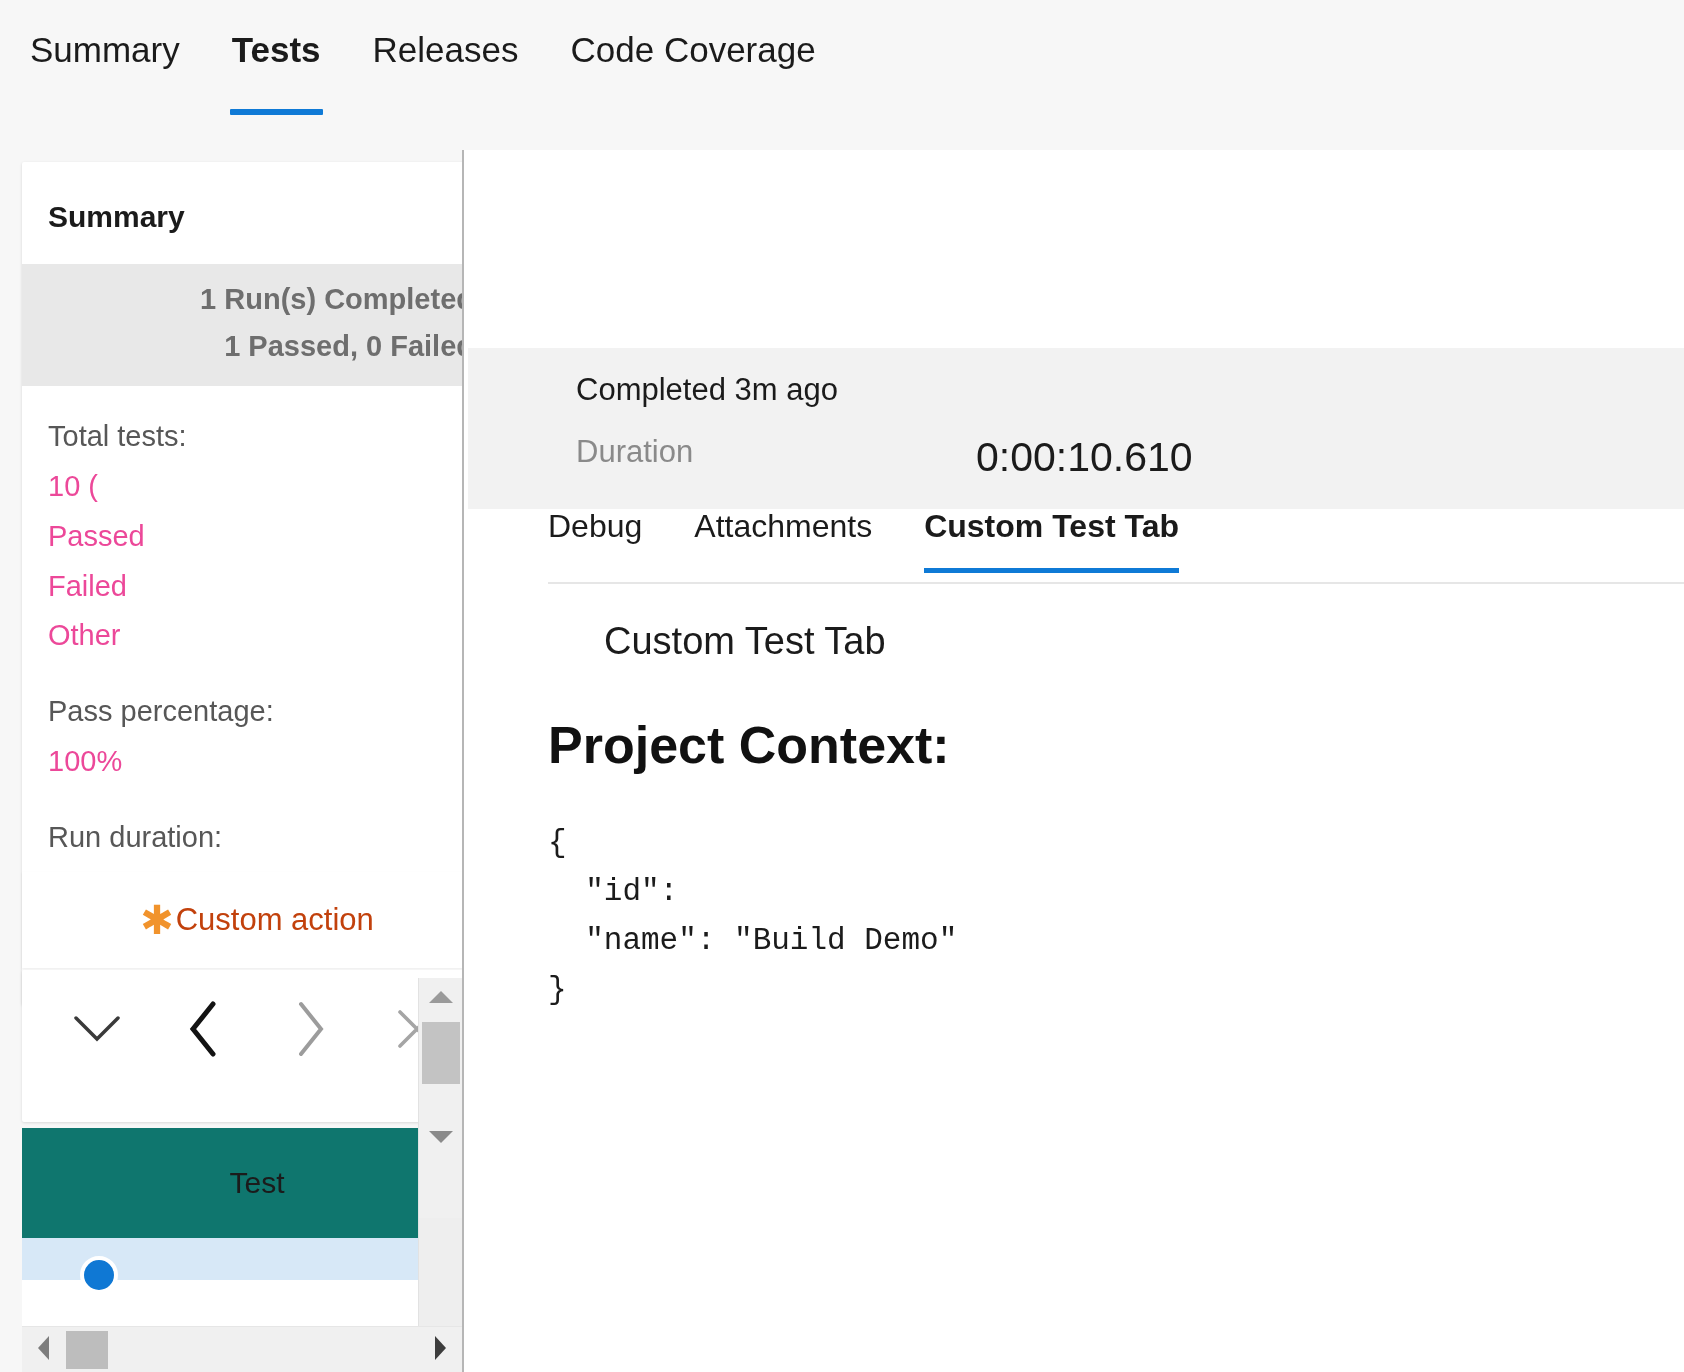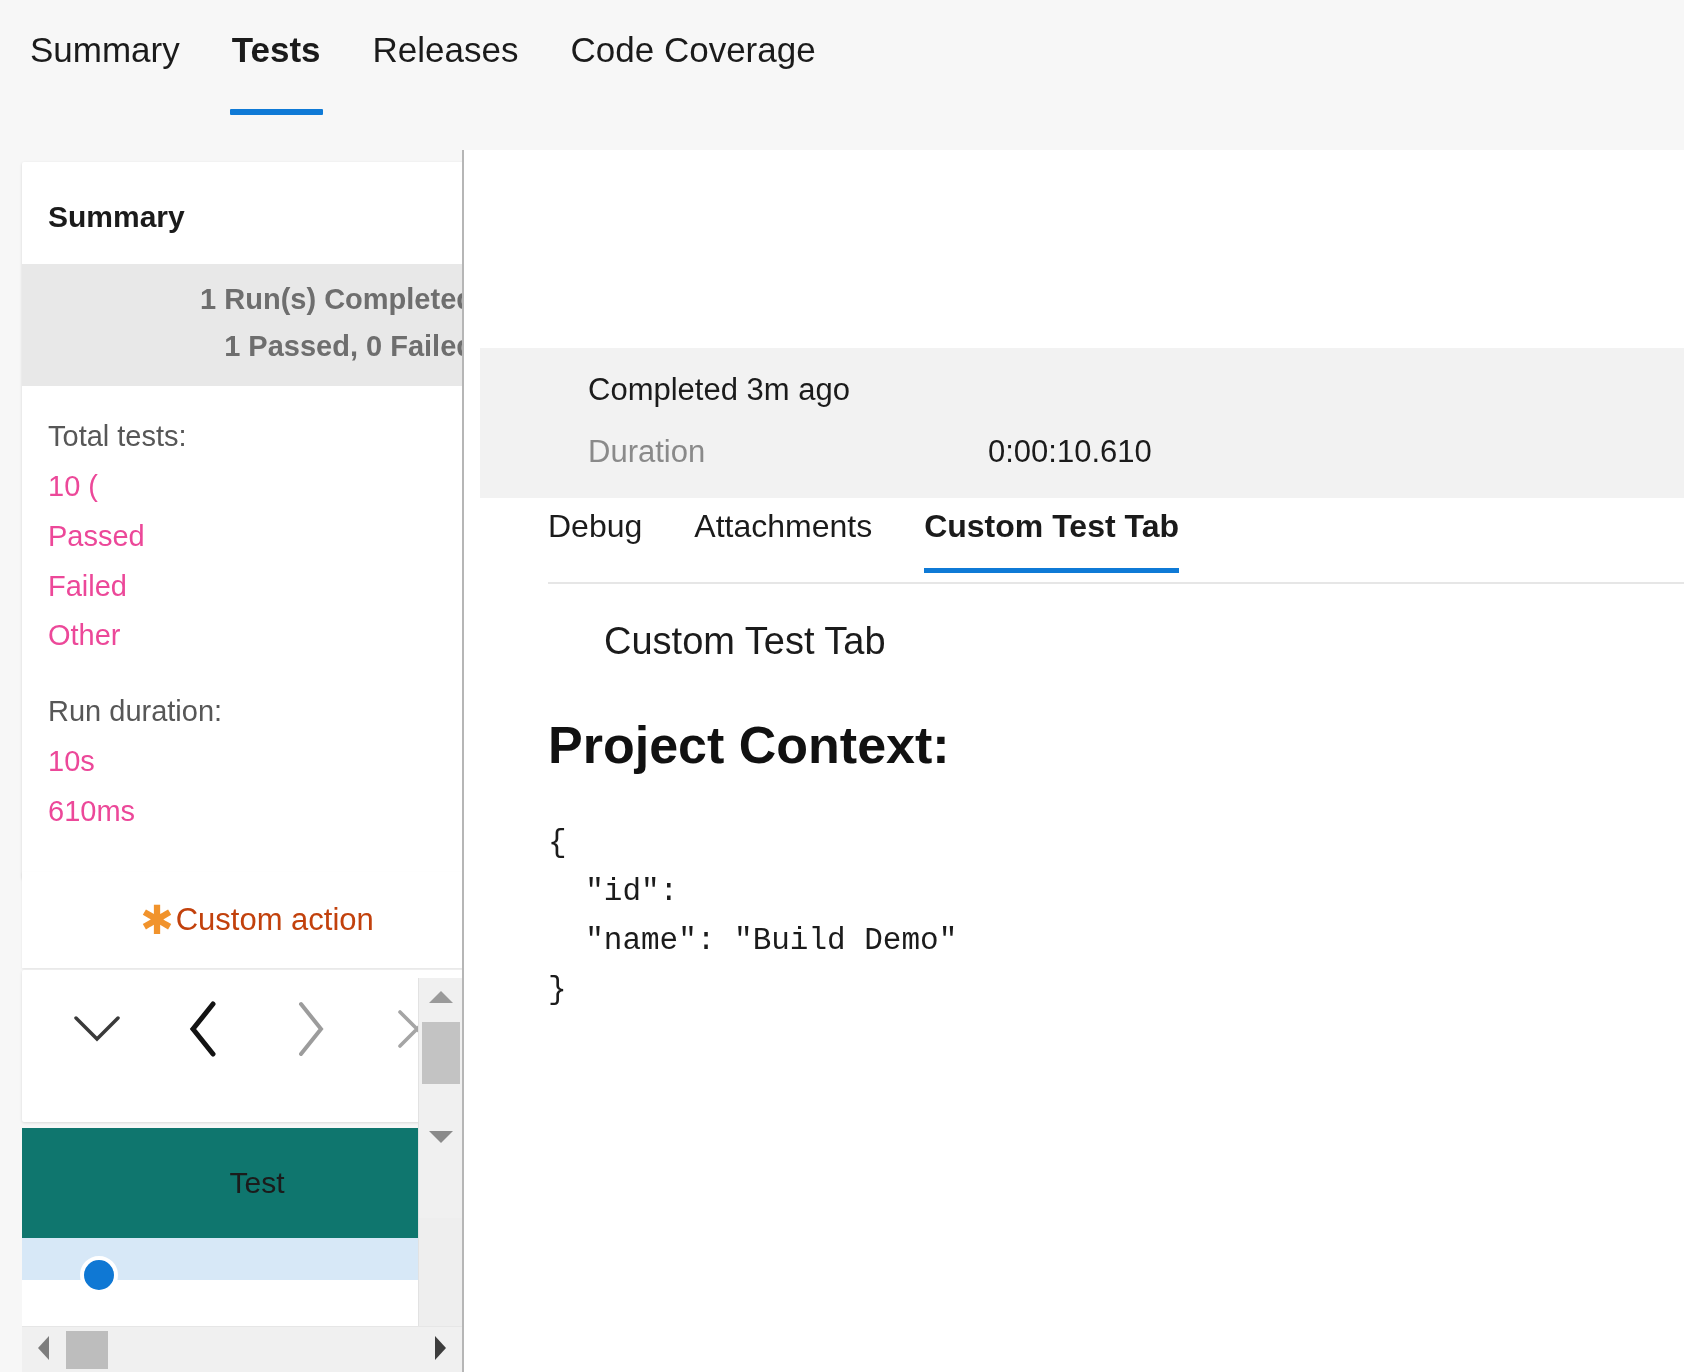--- a/index.html
+++ b/index.html
@@ -263,21 +263,21 @@
     position: absolute;
     left: 462px; top: 150px;
     width: 1222px;
     height: 1222px;
     background: #ffffff;
     border-left: 2px solid #b6b6b6;
     overflow: hidden;
   }
   .detail-header {
     position: absolute;
-    left: 16px; top: 198px;
+    left: 4px; top: 198px;
     right: 0;
     background: #f2f2f2;
     padding: 24px 0 28px 108px;
   }
   .detail-completed {
     font-size: 31px;
     color: #1b1b1b;
     margin-bottom: 26px;
     white-space: nowrap;
   }
@@ -285,21 +285,21 @@
     display: flex;
     align-items: flex-start;
   }
   .duration-label {
     font-size: 31px;
     color: #8a8a8a;
     width: 400px;
     white-space: nowrap;
   }
   .duration-value {
-    font-size: 31px;
+    font-size: 41px;
     color: #1b1b1b;
     white-space: nowrap;
   }
 
   .detail-tabs {
     position: absolute;
     left: 84px; top: 358px;
     width: 1138px;
     height: 76px;
     display: flex;
@@ -379,20 +379,26 @@
         <div class="stat-row">
           <div class="stat-label">Total tests:</div>
           <div class="stat-value">
             <span>10 (</span>
             <span class="sub">Passed</span>
             <span class="sub">Failed</span>
             <span class="sub">Other</span>
           </div>
         </div>
 
+        <div class="stat-row">
+          <div class="stat-label">Pass percentage:</div>
+          <div class="stat-value">
+            <span>100%</span>
+          </div>
+        </div>
 
         <div class="stat-row">
           <div class="stat-label">Run duration:</div>
           <div class="stat-value">
             <span>10s</span>
             <span class="sub">610ms</span>
           </div>
         </div>
 
       </div>

